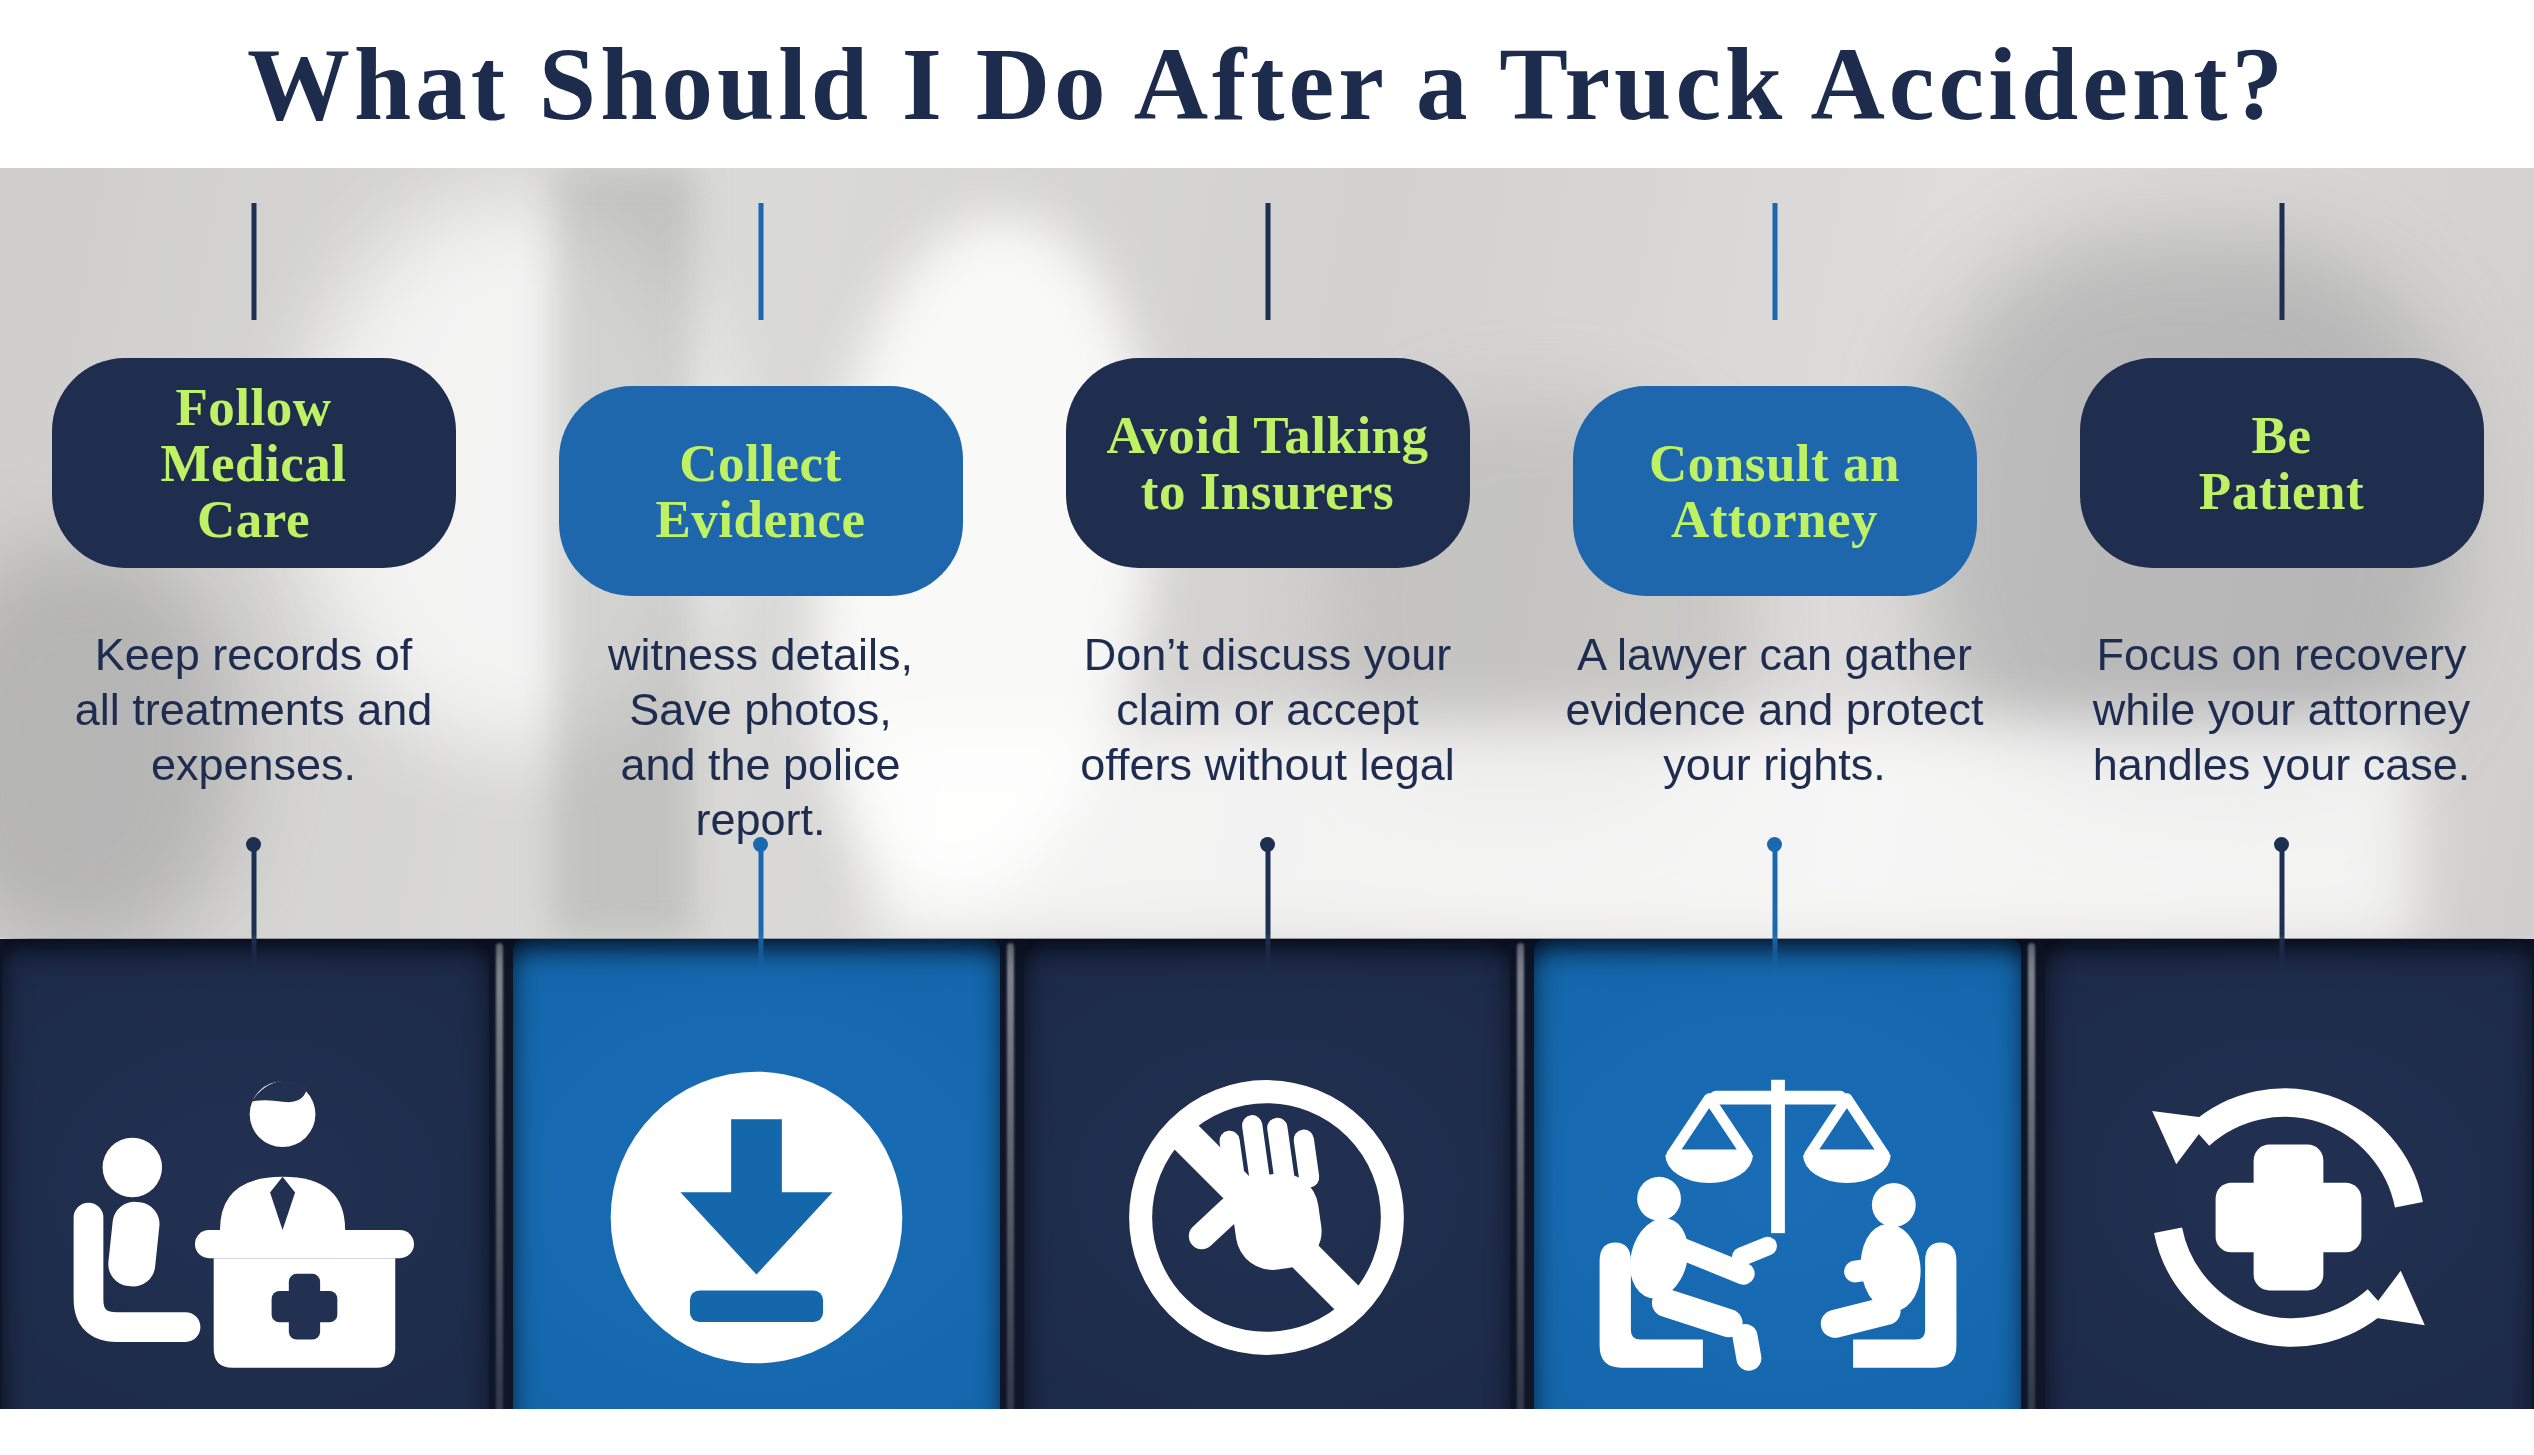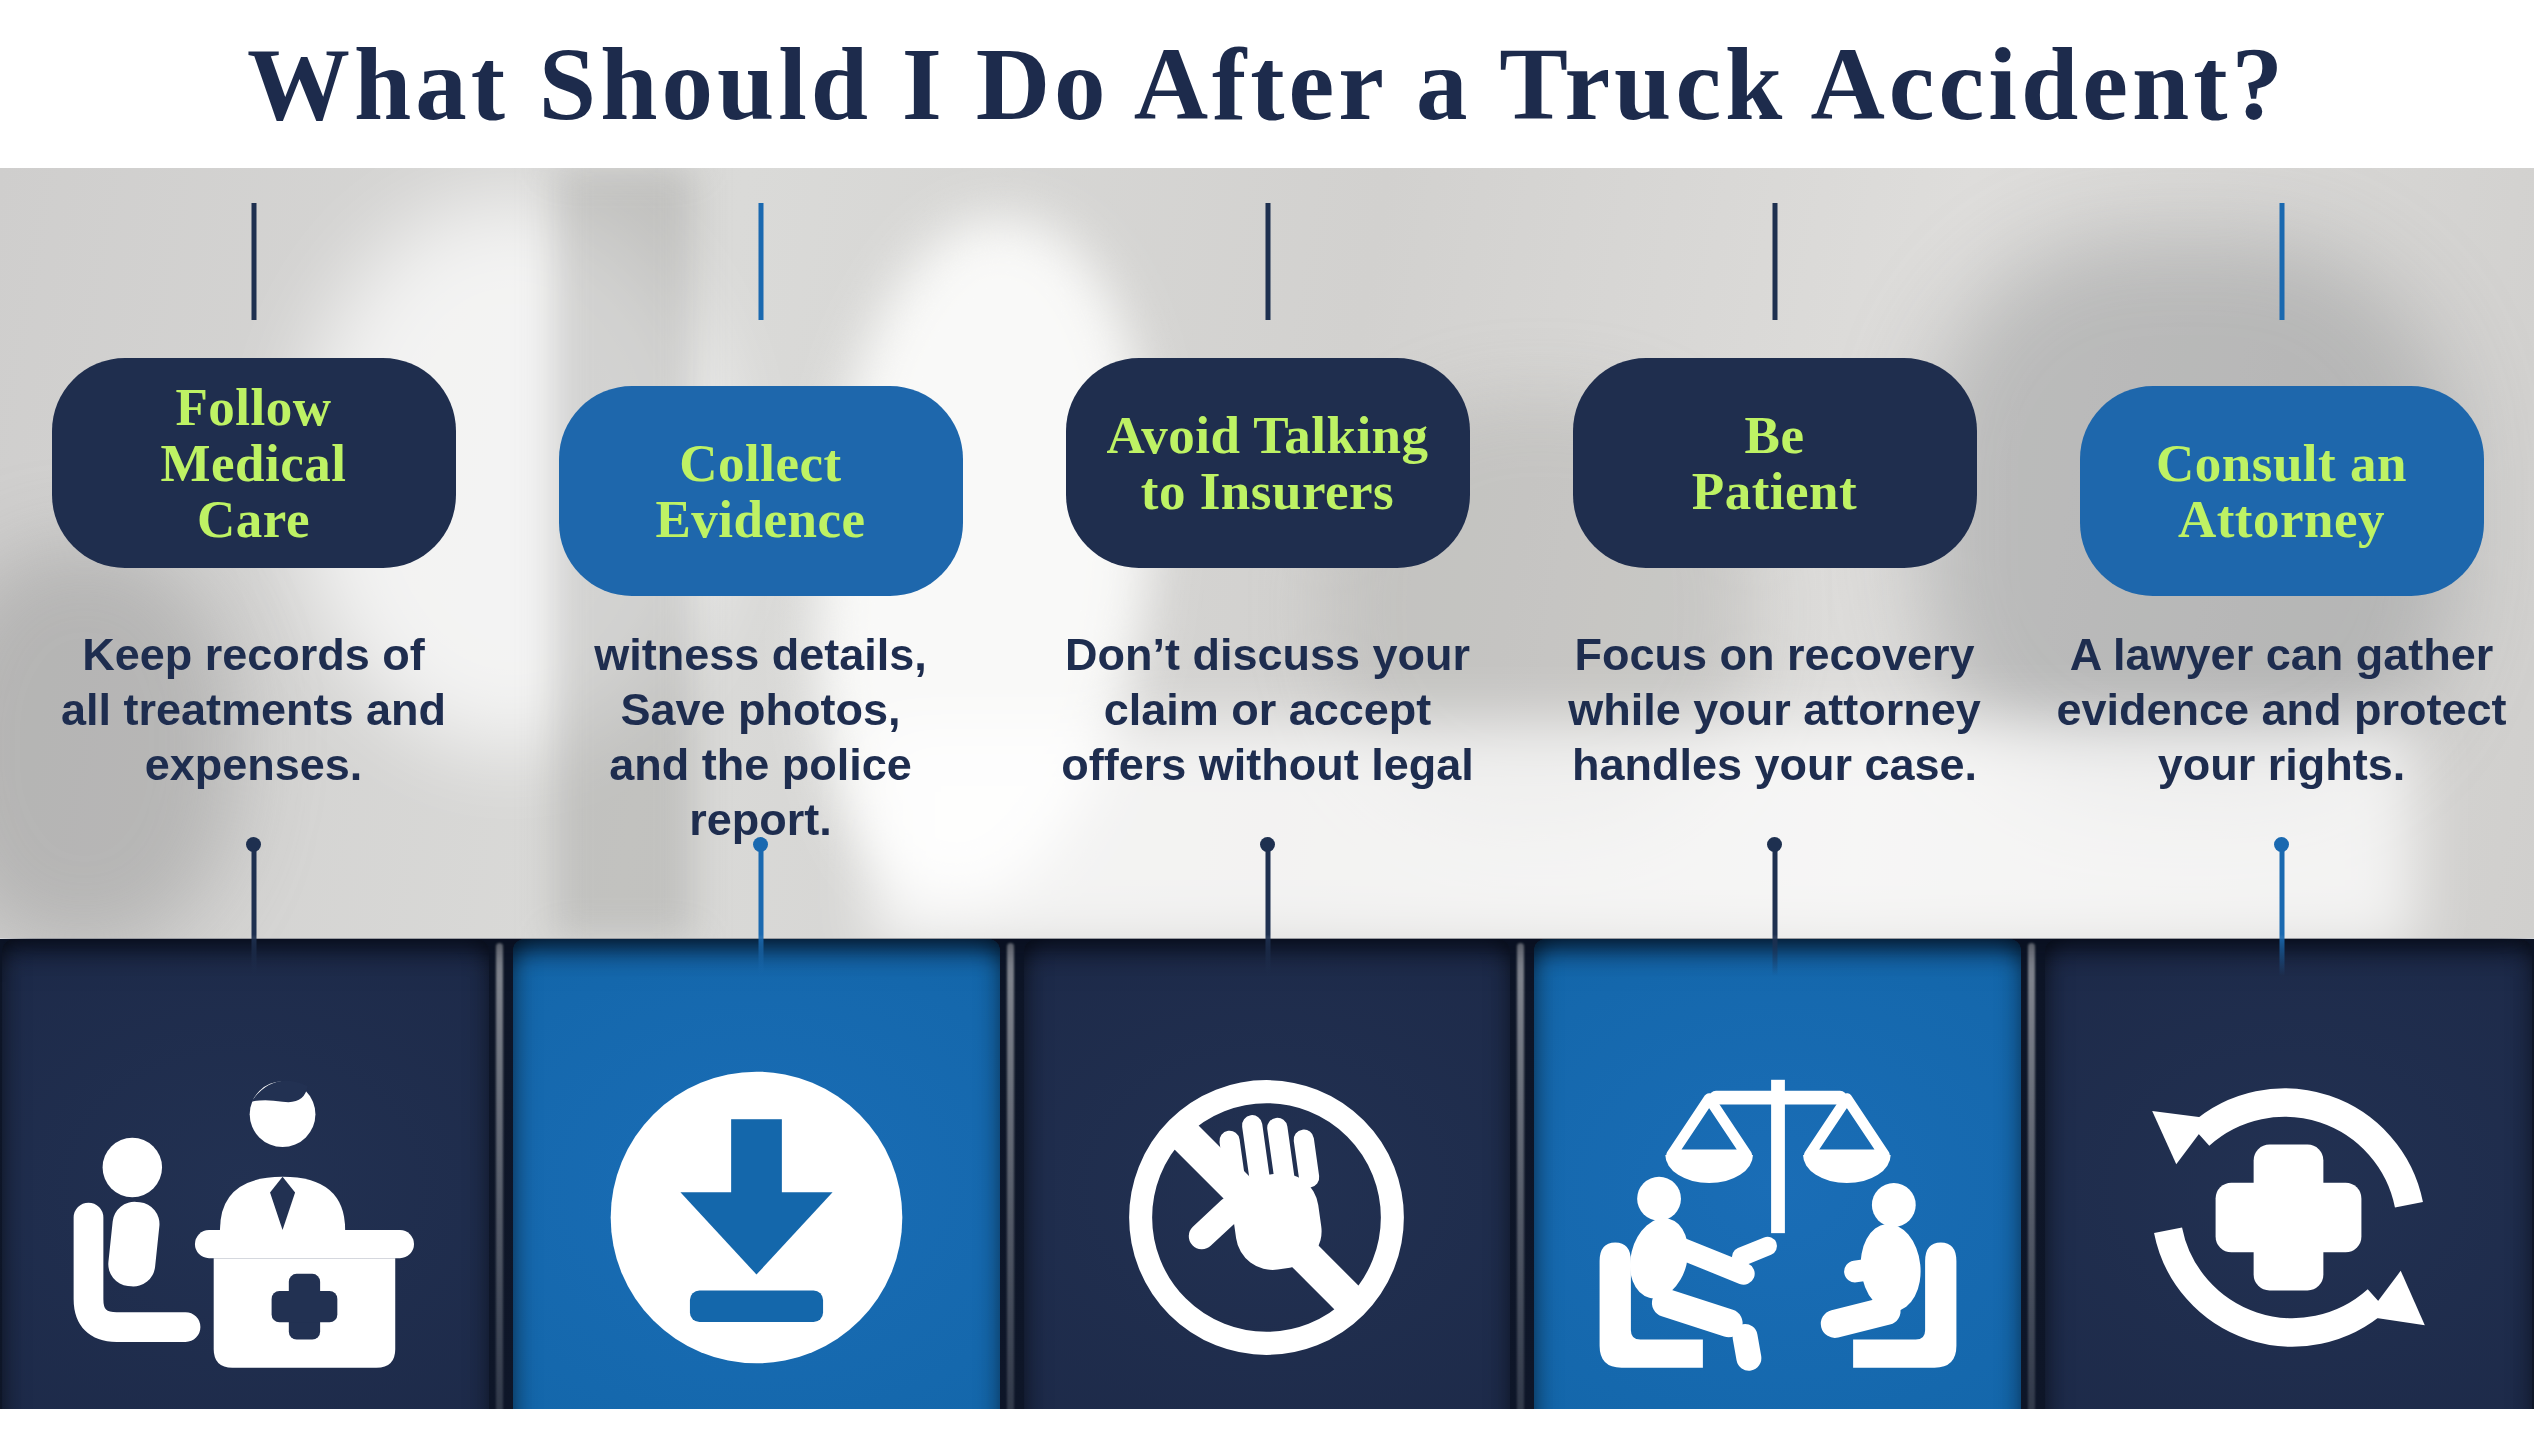--- a/index.html
+++ b/index.html
@@ -45,21 +45,21 @@
   .top-line{position:absolute;left:50%;transform:translateX(-50%);top:203px;width:5px;height:117px;}
   .top-line.navy{background:var(--navy-line,#1e3050);}
   .top-line.blue{background:var(--blue-line,#1a69b0);}
   .pill{position:absolute;top:358px;left:50%;transform:translateX(-50%);width:404px;height:210px;border-radius:73px;
         display:flex;align-items:center;justify-content:center;text-align:center;}
   .pill.navy{background:var(--navy-pill,#1f2e4e);}
   .pill.blue{background:var(--blue-pill,#1e67ac);margin-top:28px;}
   .pill-text{font-family:"Liberation Serif",serif;font-weight:700;font-size:53px;line-height:1.06;
              letter-spacing:0.5px;color:#bef264;}
   .pill-text span{display:block;}
-  .desc{position:absolute;top:628px;left:0;right:0;text-align:center;font-weight:700;font-size:45px;line-height:1.22;
+  .desc{position:absolute;top:628px;left:0;right:0;text-align:center;font-weight:400;font-size:45px;line-height:1.22;
         color:var(--body-text,#1e2d4f);}
   .desc span{display:block;}
   .bottom-line{position:absolute;left:50%;transform:translateX(-50%);top:846px;width:5px;height:130px;}
   .bottom-line::before{content:"";position:absolute;left:50%;transform:translateX(-50%);top:-9px;width:15px;height:15px;border-radius:50%;}
   .bottom-line.navy{background:linear-gradient(180deg,var(--navy-line,#1e3050) 0%,var(--navy-line,#1e3050) 68%,rgba(30,48,80,0) 100%);}
   .bottom-line.navy::before{background:var(--navy-line,#1e3050);}
   .bottom-line.blue{background:linear-gradient(180deg,var(--blue-line,#1a69b0) 0%,var(--blue-line,#1a69b0) 68%,rgba(26,105,176,0) 100%);}
   .bottom-line.blue::before{background:var(--blue-line,#1a69b0);}
 </style>
 </head>
@@ -219,46 +219,46 @@
       </div>
       <div class="desc">
         <span>Don’t discuss your</span>
         <span>claim or accept</span>
         <span>offers without legal</span>
       </div>
       <div class="bottom-line navy"></div>
     </div>
 
     <div class="column">
+      <div class="top-line blue"></div>
+      <div class="pill blue">
+        <div class="pill-text">
+          <span>Consult an</span>
+          <span>Attorney</span>
+        </div>
+      </div>
+      <div class="desc">
+        <span>A lawyer can gather</span>
+        <span>evidence and protect</span>
+        <span>your rights.</span>
+      </div>
+      <div class="bottom-line blue"></div>
+    </div>
+
+    <div class="column">
       <div class="top-line navy"></div>
       <div class="pill navy">
         <div class="pill-text">
           <span>Be</span>
           <span>Patient</span>
         </div>
       </div>
       <div class="desc">
         <span>Focus on recovery</span>
         <span>while your attorney</span>
         <span>handles your case.</span>
       </div>
       <div class="bottom-line navy"></div>
     </div>
 
-    <div class="column">
-      <div class="top-line blue"></div>
-      <div class="pill blue">
-        <div class="pill-text">
-          <span>Consult an</span>
-          <span>Attorney</span>
-        </div>
-      </div>
-      <div class="desc">
-        <span>A lawyer can gather</span>
-        <span>evidence and protect</span>
-        <span>your rights.</span>
-      </div>
-      <div class="bottom-line blue"></div>
-    </div>
-
   </div>
 </div>
 
 
 </body></html>

